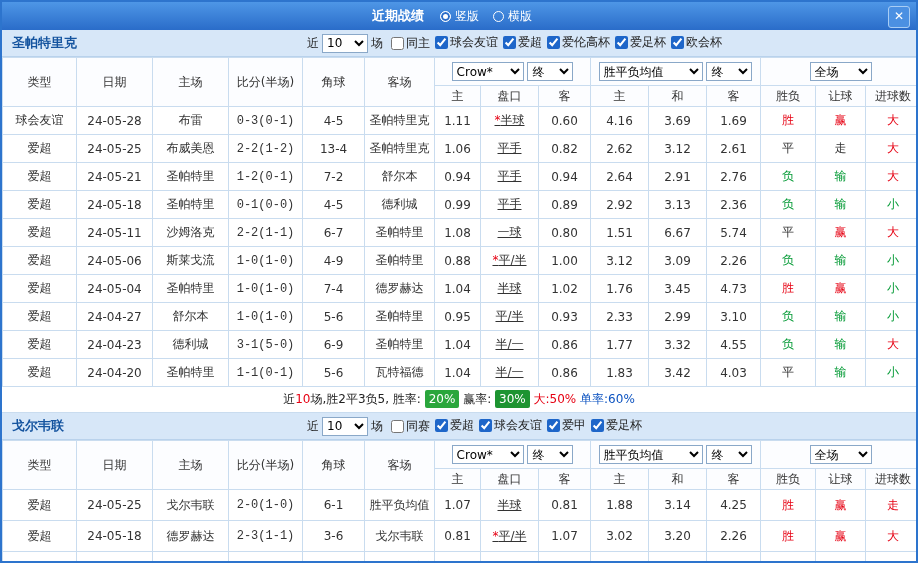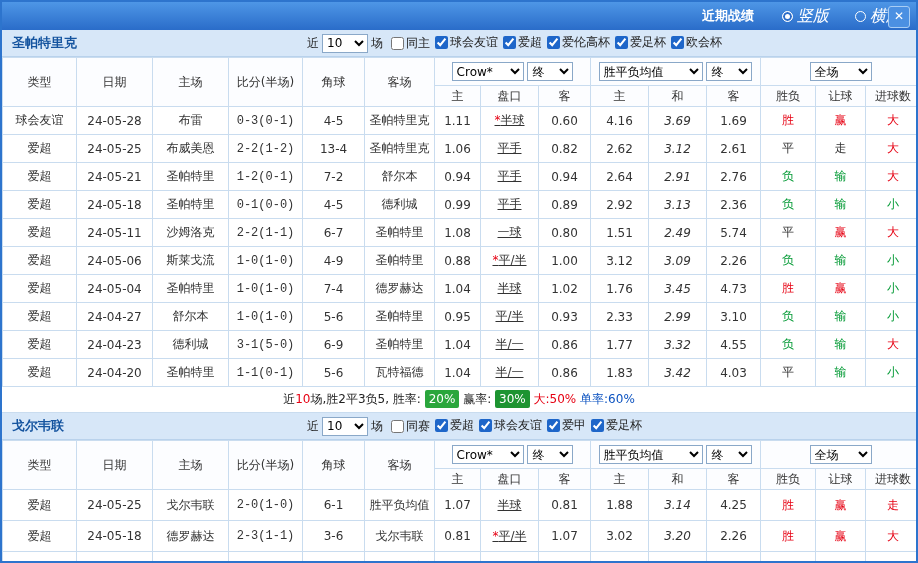--- a/index.html
+++ b/index.html
@@ -1,22 +1,22 @@
 <!DOCTYPE html>
 <html><head>
 <meta charset="utf-8">
 <style>
   html,body{margin:0;padding:0;background:#e9e9e9;}
   .window{width:918px;height:563px;border:2px solid #2d74cd;background:#fff;overflow:hidden;
           font-family:"DejaVu Sans","Liberation Sans",sans-serif;position:relative;box-sizing:border-box;}
   
   .titlebar{height:28px;background:linear-gradient(180deg,#4e96e6,#2a6cc9);display:flex;align-items:center;
-            justify-content:flex-end;position:relative;color:#fff;gap:12px;}
+            justify-content:center;position:relative;color:#fff;}
   .titlebar .title{font-size:13px;font-weight:bold;margin-right:16px;}
-  .radio-opt{display:inline-flex;align-items:center;font-size:16px;margin-right:14px;cursor:pointer;font-style:italic;}
+  .radio-opt{display:inline-flex;align-items:center;font-size:12px;margin-right:14px;cursor:pointer;}
   .rdot{width:9px;height:9px;border:1px solid #fff;border-radius:50%;display:inline-block;margin-right:4px;}
   .rdot.sel{background:#fff;box-shadow:inset 0 0 0 2px #2a6cc9;}
   .close-btn{position:absolute;right:6px;top:4px;width:20px;height:20px;line-height:18px;text-align:center;
              background:#4b90e2;border:1px solid #a8cdf5;border-radius:3px;font-size:12px;color:#fff;cursor:pointer;}
   
   .team-bar{height:26px;background:#d7e7f8;border-bottom:1px solid #b9d2ec;display:flex;align-items:center;font-size:12px;}
   .team-name{width:292px;padding-left:10px;color:#15549f;font-weight:bold;font-size:13px;}
   .filters{display:flex;align-items:center;color:#222;}
   .f-label{margin:0 3px;}
   .cb{display:inline-flex;align-items:center;margin-left:5px;cursor:pointer;}
@@ -30,21 +30,21 @@
   .stats thead tr.h1 th{height:27px;background:#fcfdff;}
   .stats thead tr.h2 th{height:20px;background:#fcfdff;}
   .stats tbody td{height:27px;background:#fff;}
   .stats.tall tbody td{height:30px;}
   .lg-teal{background:#00a79d;color:#fff;}
   .lg-purple{background:#9b33d4;color:#fff;}
   .score{color:#e60012;font-family:Liberation Mono, monospace;}
   .hl{color:#009933;}
   .handicap{color:#0b52c0;text-decoration:underline;}
   .star{color:#e60012;}
-  .avg-mid{color:#0b52c0;font-style:italic;}
+  .avg-mid{color:#0b52c0;}
   .res{font-weight:bold;}
   .res.red{color:#e60012;} .res.green{color:#009933;} .res.black{color:#333;}
   
   .summary{height:25px;line-height:25px;text-align:center;font-size:12px;border-bottom:1px solid #c9dcef;}
   .summary .badge{display:inline-block;line-height:16px;padding:1px 4px;border-radius:2px;}
 </style>
 </head>
 <body>
 
 <div class="window">
@@ -217,21 +217,21 @@
             <td class="lg-purple">爱超</td>
             <td>24-05-11</td>
             <td>沙姆洛克</td>
             <td class="score">2-2(1-1)</td>
             <td>6-7</td>
             <td class="hl">圣帕特里</td>
             <td>1.08</td>
             <td class="handicap">一球</td>
             <td>0.80</td>
             <td>1.51</td>
-            <td class="avg-mid">2.49</td>
+            <td class="avg-mid">6.67</td>
             <td>5.74</td>
             <td class="res black">平</td>
             <td class="res red">赢</td>
             <td class="res red">大</td>
           </tr>
           <tr>
             <td class="lg-purple">爱超</td>
             <td>24-05-06</td>
             <td>斯莱戈流</td>
             <td class="score">1-0(1-0)</td>

